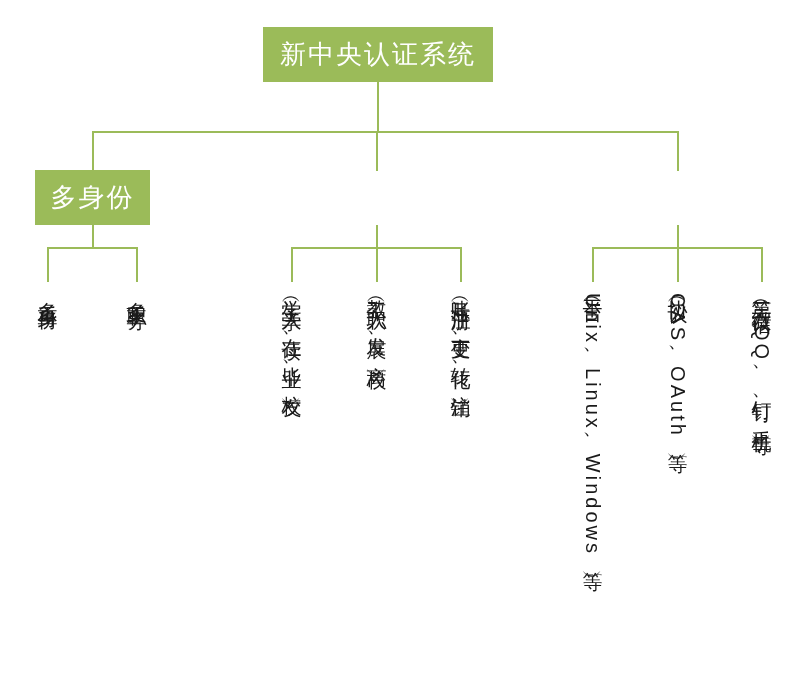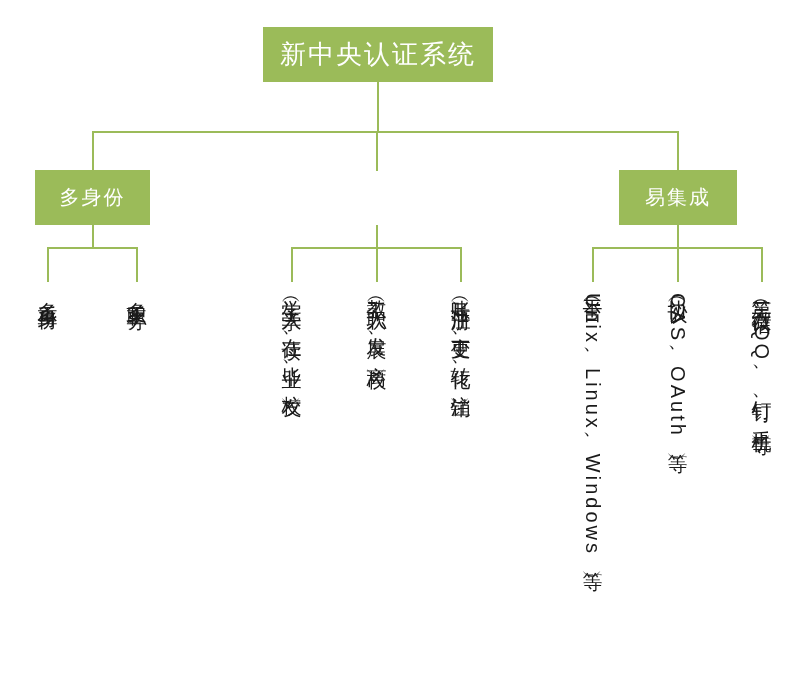--- a/index.html
+++ b/index.html
@@ -26,21 +26,21 @@
     position: absolute;
     background: var(--node-fill);
     color: var(--node-text);
     display: flex;
     align-items: center;
     justify-content: center;
     letter-spacing: 2px;
     white-space: nowrap;
   }
   .node.root { font-size: 26px; }
-  .node.branch { font-size: 20px; }
+  .node.branch { font-size: 26px; }
   .line {
     position: absolute;
     background: var(--connector);
   }
   .leaf {
     position: absolute;
     writing-mode: vertical-lr;
     text-orientation: mixed;
     font-size: 20px;
     line-height: 26px;
@@ -56,21 +56,20 @@
 
   <div class="node root" style="left:263px; top:27px; width:230px; height:55px;">新中央认证系统</div>
 
   <div class="line" style="left:377px; top:82px; width:2px; height:50px;"></div>
   <div class="line" style="left:92px; top:131px; width:587px; height:2px;"></div>
   <div class="line" style="left:92px; top:131px; width:2px; height:40px;"></div>
   <div class="line" style="left:376px; top:131px; width:2px; height:40px;"></div>
   <div class="line" style="left:677px; top:131px; width:2px; height:40px;"></div>
 
   <div class="node branch" style="left:35px; top:170px; width:115px; height:55px;">多身份</div>
-  <div class="node branch" style="left:619px; top:170px; width:118px; height:55px;">易集成</div>
 
   <div class="line" style="left:92px; top:225px; width:2px; height:23px;"></div>
   <div class="line" style="left:47px; top:247px; width:91px; height:2px;"></div>
   <div class="line" style="left:47px; top:247px; width:2px; height:35px;"></div>
   <div class="line" style="left:136px; top:247px; width:2px; height:35px;"></div>
 
   <div class="line" style="left:376px; top:225px; width:2px; height:23px;"></div>
   <div class="line" style="left:291px; top:247px; width:171px; height:2px;"></div>
   <div class="line" style="left:291px; top:247px; width:2px; height:35px;"></div>
   <div class="line" style="left:376px; top:247px; width:2px; height:35px;"></div>

